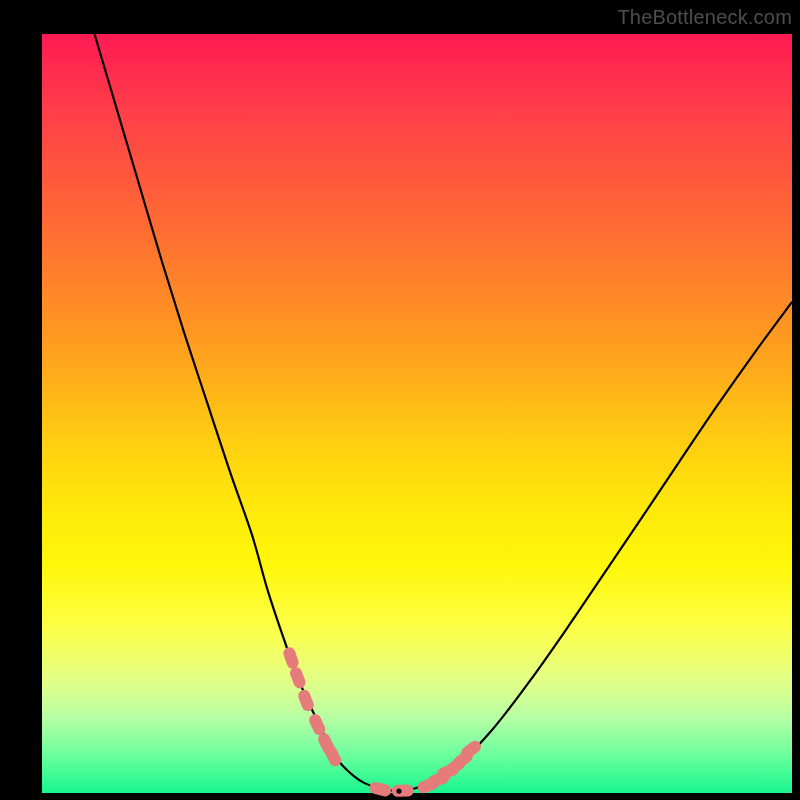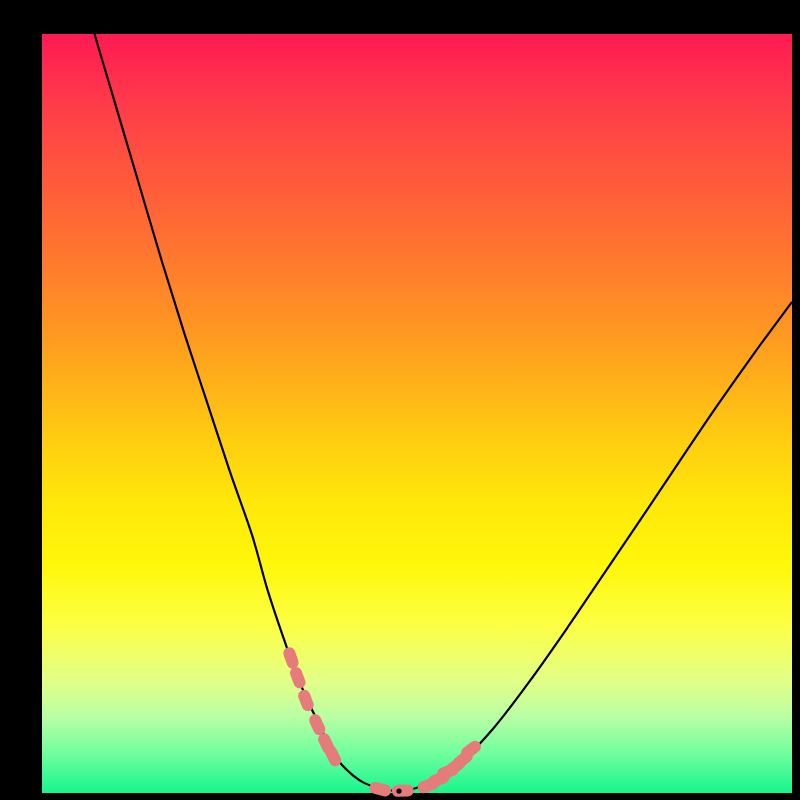--- a/index.html
+++ b/index.html
@@ -71,20 +71,21 @@
     stroke: none;
   }
   .min-dot {
     fill: #000;
   }
 </style>
 </head>
 <body>
 
 <div class="frame">
+  <div class="watermark">TheBottleneck.com</div>
 
   <div class="plot">
     <div class="plot-bg"></div>
     <svg class="overlay" viewBox="0 0 750 759">
       <path id="curve-path" class="curve" d="M 52.50 0.00 C 56.25 12.65, 67.50 50.60, 75.00 75.90 C 82.50 101.20, 90.00 126.50, 97.50 151.80 C 105.00 177.10, 112.50 203.03, 120.00 227.70 C 127.50 252.37, 135.00 276.40, 142.50 299.81 C 150.00 323.21, 157.50 345.35, 165.00 368.12 C 172.50 390.88, 180.00 414.29, 187.50 436.43 C 195.00 458.56, 203.75 481.33, 210.00 500.94 C 216.25 520.55, 220.00 537.62, 225.00 554.07 C 230.00 570.51, 235.00 585.06, 240.00 599.61 C 245.00 614.16, 250.63 629.97, 255.00 641.36 C 259.38 652.74, 262.50 659.70, 266.25 667.92 C 270.00 676.14, 274.38 684.11, 277.50 690.69 C 280.63 697.27, 282.50 702.33, 285.00 707.39 C 287.50 712.45, 290.00 717.13, 292.50 721.05 C 295.00 724.97, 296.88 727.50, 300.00 730.92 C 303.13 734.33, 307.50 738.51, 311.25 741.54 C 315.00 744.58, 318.13 746.98, 322.50 749.13 C 326.88 751.28, 332.50 753.18, 337.50 754.45 C 342.50 755.71, 346.25 756.85, 352.50 756.72 C 358.75 756.60, 365.00 757.48, 375.00 753.69 C 385.00 749.89, 400.00 743.57, 412.50 733.95 C 425.00 724.34, 437.50 710.42, 450.00 696.00 C 462.50 681.58, 475.00 664.38, 487.50 647.43 C 500.00 630.48, 512.50 612.39, 525.00 594.30 C 537.50 576.21, 550.00 557.36, 562.50 538.89 C 575.00 520.42, 587.50 502.08, 600.00 483.48 C 612.50 464.89, 625.00 445.91, 637.50 427.32 C 650.00 408.72, 662.50 390.00, 675.00 371.91 C 687.50 353.82, 700.00 336.11, 712.50 318.78 C 725.00 301.45, 743.75 276.40, 750.00 267.93"></path>
       <g id="markers-group">
           <rect x="-11" y="-6" width="22" height="12" rx="6" class="marker" transform="translate(249.00,623.90) rotate(71.0)"></rect>
           <rect x="-11" y="-6" width="22" height="12" rx="6" class="marker" transform="translate(255.75,643.63) rotate(69.0)"></rect>
           <rect x="-11" y="-6" width="22" height="12" rx="6" class="marker" transform="translate(264.00,666.40) rotate(69.0)"></rect>
           <rect x="-11" y="-6" width="22" height="12" rx="6" class="marker" transform="translate(275.25,690.69) rotate(65.5)"></rect>

